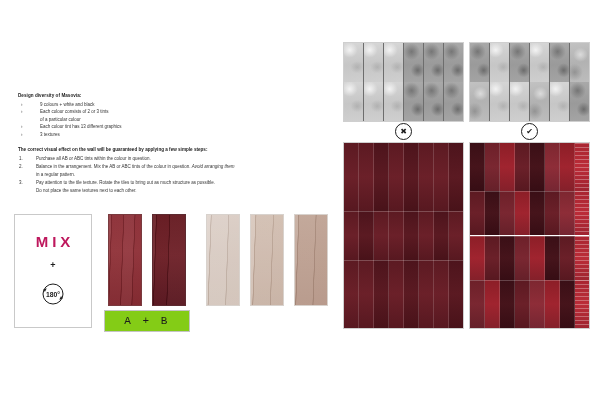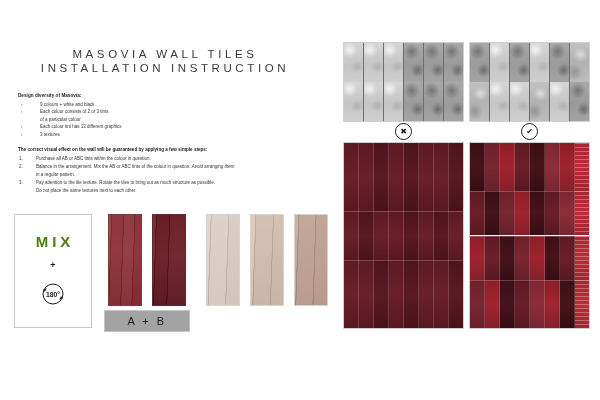--- a/index.html
+++ b/index.html
@@ -44,21 +44,21 @@
   .olist li.cont{padding-left:18px;}
   .olist .em{font-style:italic;}
 
   
   .mix-card{
     position:absolute;left:14px;top:214px;width:76px;height:112px;
     border:1px solid #c9c9c9;background:#fff;
     display:flex;flex-direction:column;align-items:center;justify-content:center;
   }
   .mix-word{
-    font-size:15px;font-weight:bold;letter-spacing:4px;color:#4d7c0f;
+    font-size:15px;font-weight:bold;letter-spacing:4px;color:#be185d;
     margin-bottom:10px;margin-left:4px;
   }
   .mix-plus{font-size:9px;font-weight:bold;color:#1c1c1c;margin-bottom:9px;}
   .rot-icon{width:34px;height:30px;}
 
   
   .swatches{position:absolute;display:flex;gap:10px;}
   .swatch{width:32px;height:90px;border:1px solid #d8d2cd;position:relative;overflow:hidden;}
   .sw-red-a{border-color:#7a3b3f;background:
      linear-gradient(92deg,rgba(255,255,255,.13) 0 6%,rgba(0,0,0,.12) 7% 9%,rgba(255,255,255,.05) 10% 40%,rgba(0,0,0,.14) 41% 43%,rgba(255,255,255,.08) 44% 72%,rgba(0,0,0,.15) 73% 75%,rgba(255,255,255,.04) 76% 100%),
@@ -70,23 +70,23 @@
      linear-gradient(92deg,rgba(255,255,255,.35) 0 10%,rgba(0,0,0,.05) 11% 13%,rgba(255,255,255,.25) 14% 60%,rgba(0,0,0,.05) 61% 63%,rgba(255,255,255,.2) 64% 100%),
      linear-gradient(180deg,#d3c3b9 0%,#cdbcb1 50%,#c9b7ab 100%);}
   .sw-bg2{background:
      linear-gradient(92deg,rgba(255,255,255,.3) 0 12%,rgba(0,0,0,.06) 13% 15%,rgba(255,255,255,.18) 16% 62%,rgba(0,0,0,.06) 63% 65%,rgba(255,255,255,.16) 66% 100%),
      linear-gradient(180deg,#cbb5a6 0%,#c5ad9e 55%,#bfa696 100%);}
   .sw-bg3{background:
      linear-gradient(92deg,rgba(255,255,255,.22) 0 9%,rgba(0,0,0,.08) 10% 12%,rgba(255,255,255,.12) 13% 58%,rgba(0,0,0,.08) 59% 61%,rgba(255,255,255,.1) 62% 100%),
      linear-gradient(180deg,#bb9d8d 0%,#b59585 55%,#b08f7f 100%);}
 
   .combo-box{
-    position:absolute;border:1px solid #c4c4c4;background:#a3a3a3;
+    position:absolute;border:1px solid #c4c4c4;background:#84cc16;
     display:flex;align-items:center;justify-content:center;
-    font-size:11px;letter-spacing:2.5px;color:#1c1c1c;font-weight:400;
+    font-size:11px;letter-spacing:2.5px;color:#1c1c1c;font-weight:400;font-family:Liberation Mono, monospace;
   }
 
   
   .panel{position:absolute;border:1px solid #cfcfcf;overflow:hidden;display:flex;}
   .gcol{flex:1;position:relative;border-right:1px solid #6d6d6d;}
   .gcol:last-child{border-right:none;}
   .gcol .half{position:absolute;left:0;right:0;height:50%;}
   .gcol .half.top{top:0;border-bottom:1px solid #6d6d6d;}
   .gcol .half.bot{bottom:0;}
 
@@ -124,24 +124,20 @@
   .rF{background:
      repeating-linear-gradient(178deg,rgba(255,255,255,.30) 0 1px,transparent 1px 4px),
      linear-gradient(181deg,#a82631,#bb2c38 50%,#9e2430);}
   .rG{background:linear-gradient(181deg,#7d2730,#8e2d38 50%,#752632);}
 </style>
 </head>
 <body>
 
 <div class="page">
 
-  <div class="title-block">
-    <div class="title-line">MASOVIA WALL TILES</div>
-    <div class="title-line">INSTALLATION INSTRUCTION</div>
-  </div>
 
   <div class="text-block">
     <div class="sec-head">Design diversity of Masovia:</div>
     <ul class="blist">
       <li><span class="bullet">›</span><span>9 colours + white and black</span></li>
       <li><span class="bullet">›</span><span>Each colour consists of 2 or 3 tints</span></li>
       <li class="cont"><span>of a particular colour</span></li>
       <li><span class="bullet">›</span><span>Each colour tint has 13 different graphics</span></li>
       <li><span class="bullet">›</span><span>3 textures</span></li>
     </ul>

